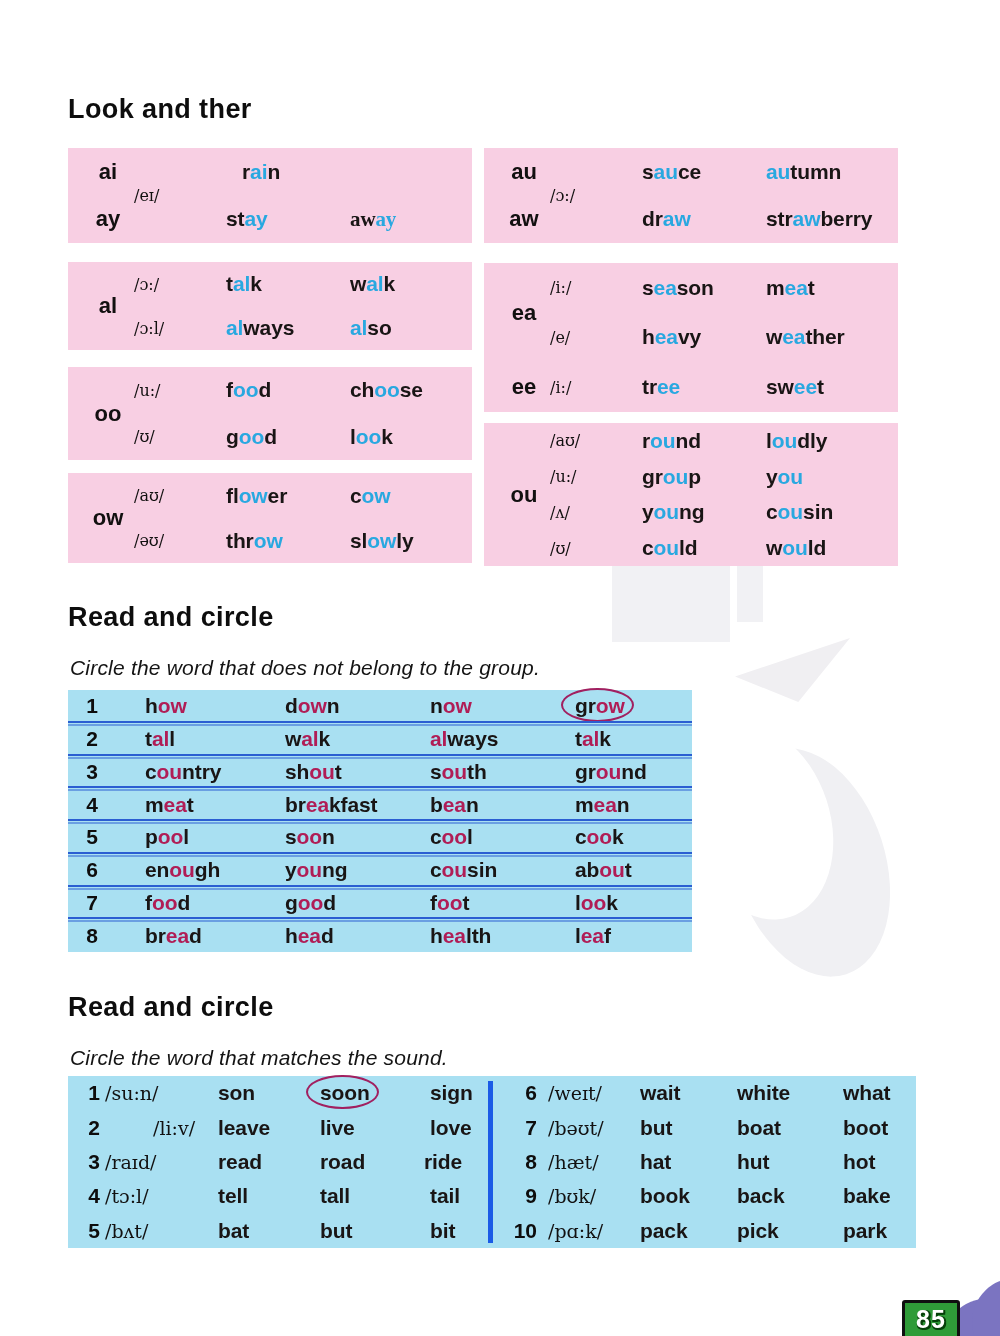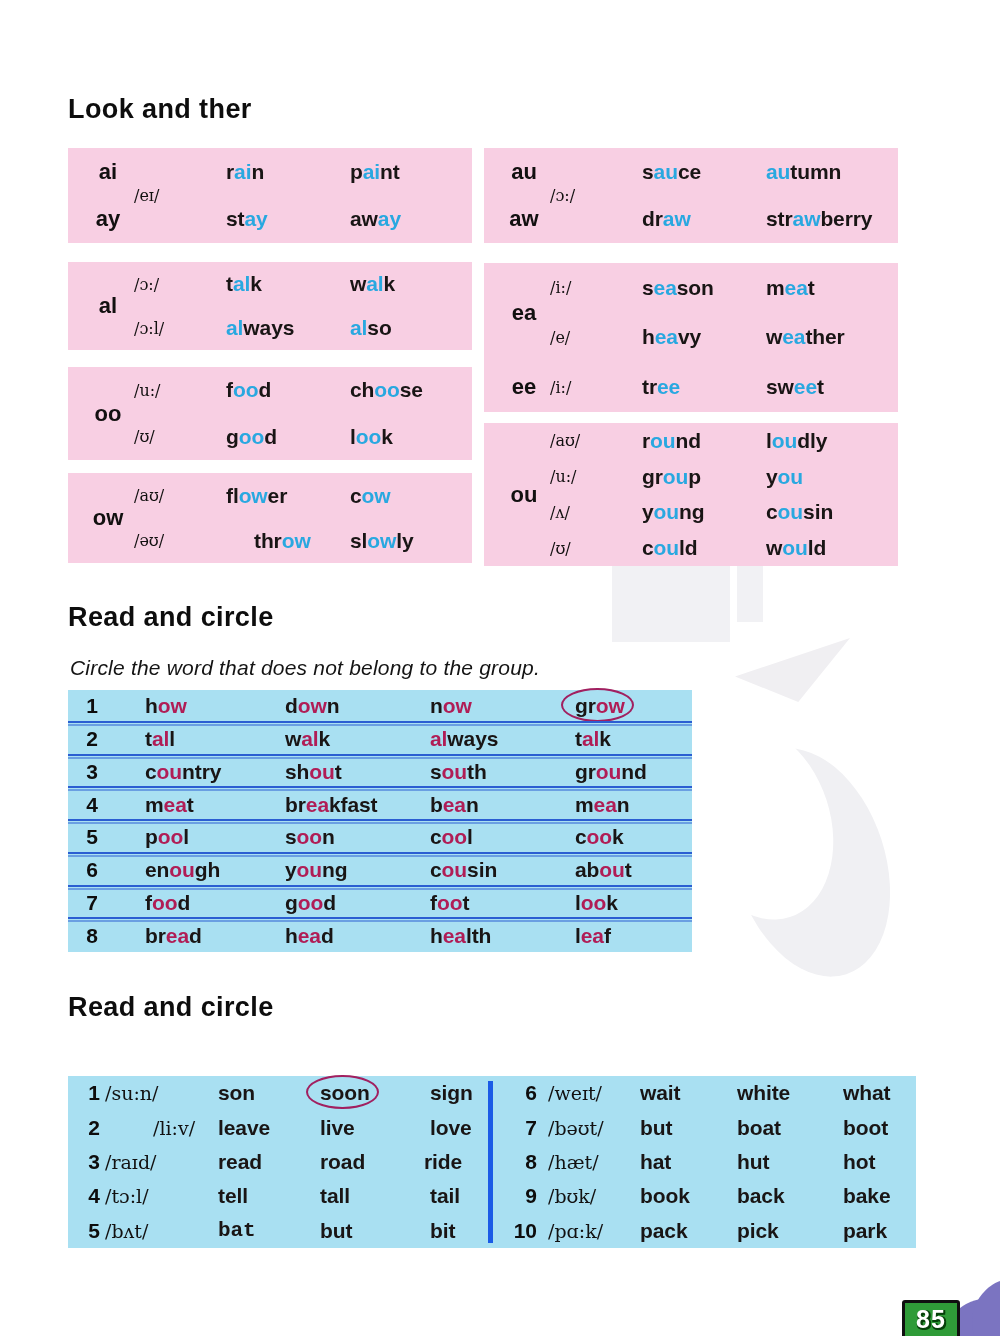--- a/index.html
+++ b/index.html
@@ -179,20 +179,21 @@
         <div class="cell" style="left: 362px;">
           <span class="word"><span>h</span><span class="hl-m">ea</span><span>lth</span></span>
         </div>
         <div class="cell" style="left: 507px;">
           <span class="word"><span>l</span><span class="hl-m">ea</span><span>f</span></span>
         </div>
       </div>
     </div>
 
   <div class="heading" style="left:68px;top:992px;">Read and circle</div>
+  <div class="instruction" style="left:70px;top:1046px;">Circle the word that matches the sound.</div>
   <div id="table2" class="btable" style="left:68px;top:1076px;width:848px;height:172px;">
       <div class="trow" style="top: 0px; height: 34.4px;">
         <div class="cell num right" style="left: 6px; width: 26px;">1</div>
         <div class="cell tipa" style="left: 37px;">/su:n/</div>
         <div class="cell" style="left: 150px;">
           <span class="word">son</span>
         </div>
         <div class="cell" style="left: 252px;">
           <span class="word circled">soon</span>
         </div>
@@ -235,21 +236,21 @@
         <div class="cell" style="left: 252px;">
           <span class="word">tall</span>
         </div>
         <div class="cell" style="left: 362px;">
           <span class="word">tail</span>
         </div>
       </div>
       <div class="trow" style="top: 137.6px; height: 34.4px;">
         <div class="cell num right" style="left: 6px; width: 26px;">5</div>
         <div class="cell tipa" style="left: 37px;">/bʌt/</div>
-        <div class="cell" style="left: 150px; font-family: Liberation Mono, monospace;">
+        <div class="cell" style="left: 150px;">
           <span class="word">bat</span>
         </div>
         <div class="cell" style="left: 252px;">
           <span class="word">but</span>
         </div>
         <div class="cell" style="left: 362px;">
           <span class="word">bit</span>
         </div>
       </div>
       <div class="trow" style="top: 0px; height: 34.4px;">
@@ -323,30 +324,27 @@
   <div class="blob" style="left:940px;top:1298px;width:100px;height:100px;"></div>
   <div class="blob" style="left:972px;top:1278px;width:88px;height:88px;"></div>
   <div class="badge" style="left:902px;top:1300px;">
     <span>85</span>
   </div>
 
 <div class="pbox" style="left: 68px; top: 148px; width: 404px; height: 95px; grid-template-rows: repeat(2, 1fr);">
       <div class="lbl" style="grid-area: 1 / 1 / span 1;">ai</div>
       <div class="lbl" style="grid-area: 2 / 1 / span 1;">ay</div>
       <div class="ipa" style="grid-area: 1 / 2 / span 2;">/eɪ/</div>
-      <div class="wcell" style="grid-area: 1 / 3;">
+      <div class="wcell" style="grid-area: 1 / 3; margin-left: 16px;">
         <span class="word"><span>r</span><span class="hl-c">ai</span><span>n</span></span>
       </div>
-      <div class="wcell" style="grid-area: 1 / 4;">
-        <span class="word"><span>p</span><span class="hl-c">ai</span><span>nt</span></span>
-      </div>
       <div class="wcell" style="grid-area: 2 / 3;">
         <span class="word"><span>st</span><span class="hl-c">ay</span><span></span></span>
       </div>
-      <div class="wcell" style="grid-area: 2 / 4;">
+      <div class="wcell" style="grid-area: 2 / 4; font-family: Liberation Serif, serif;">
         <span class="word"><span>aw</span><span class="hl-c">ay</span><span></span></span>
       </div>
     </div>
     <div class="pbox" style="left: 68px; top: 262px; width: 404px; height: 88px; grid-template-rows: repeat(2, 1fr);">
       <div class="lbl" style="grid-area: 1 / 1 / span 2;">al</div>
       <div class="ipa" style="grid-area: 1 / 2 / span 1;">/ɔ:/</div>
       <div class="ipa" style="grid-area: 2 / 2 / span 1;">/ɔ:l/</div>
       <div class="wcell" style="grid-area: 1 / 3;">
         <span class="word"><span>t</span><span class="hl-c">al</span><span>k</span></span>
       </div>
@@ -380,21 +378,21 @@
     <div class="pbox" style="left: 68px; top: 473px; width: 404px; height: 90px; grid-template-rows: repeat(2, 1fr);">
       <div class="lbl" style="grid-area: 1 / 1 / span 2;">ow</div>
       <div class="ipa" style="grid-area: 1 / 2 / span 1;">/aʊ/</div>
       <div class="ipa" style="grid-area: 2 / 2 / span 1;">/əʊ/</div>
       <div class="wcell" style="grid-area: 1 / 3;">
         <span class="word"><span>fl</span><span class="hl-c">ow</span><span>er</span></span>
       </div>
       <div class="wcell" style="grid-area: 1 / 4;">
         <span class="word"><span>c</span><span class="hl-c">ow</span><span></span></span>
       </div>
-      <div class="wcell" style="grid-area: 2 / 3; margin-left: 28px;">
+      <div class="wcell" style="grid-area: 2 / 3;">
         <span class="word"><span>thr</span><span class="hl-c">ow</span><span></span></span>
       </div>
       <div class="wcell" style="grid-area: 2 / 4;">
         <span class="word"><span>sl</span><span class="hl-c">ow</span><span>ly</span></span>
       </div>
     </div>
     <div class="pbox" style="left: 484px; top: 148px; width: 414px; height: 95px; grid-template-rows: repeat(2, 1fr);">
       <div class="lbl" style="grid-area: 1 / 1 / span 1;">au</div>
       <div class="lbl" style="grid-area: 2 / 1 / span 1;">aw</div>
       <div class="ipa" style="grid-area: 1 / 2 / span 2;">/ɔ:/</div>

